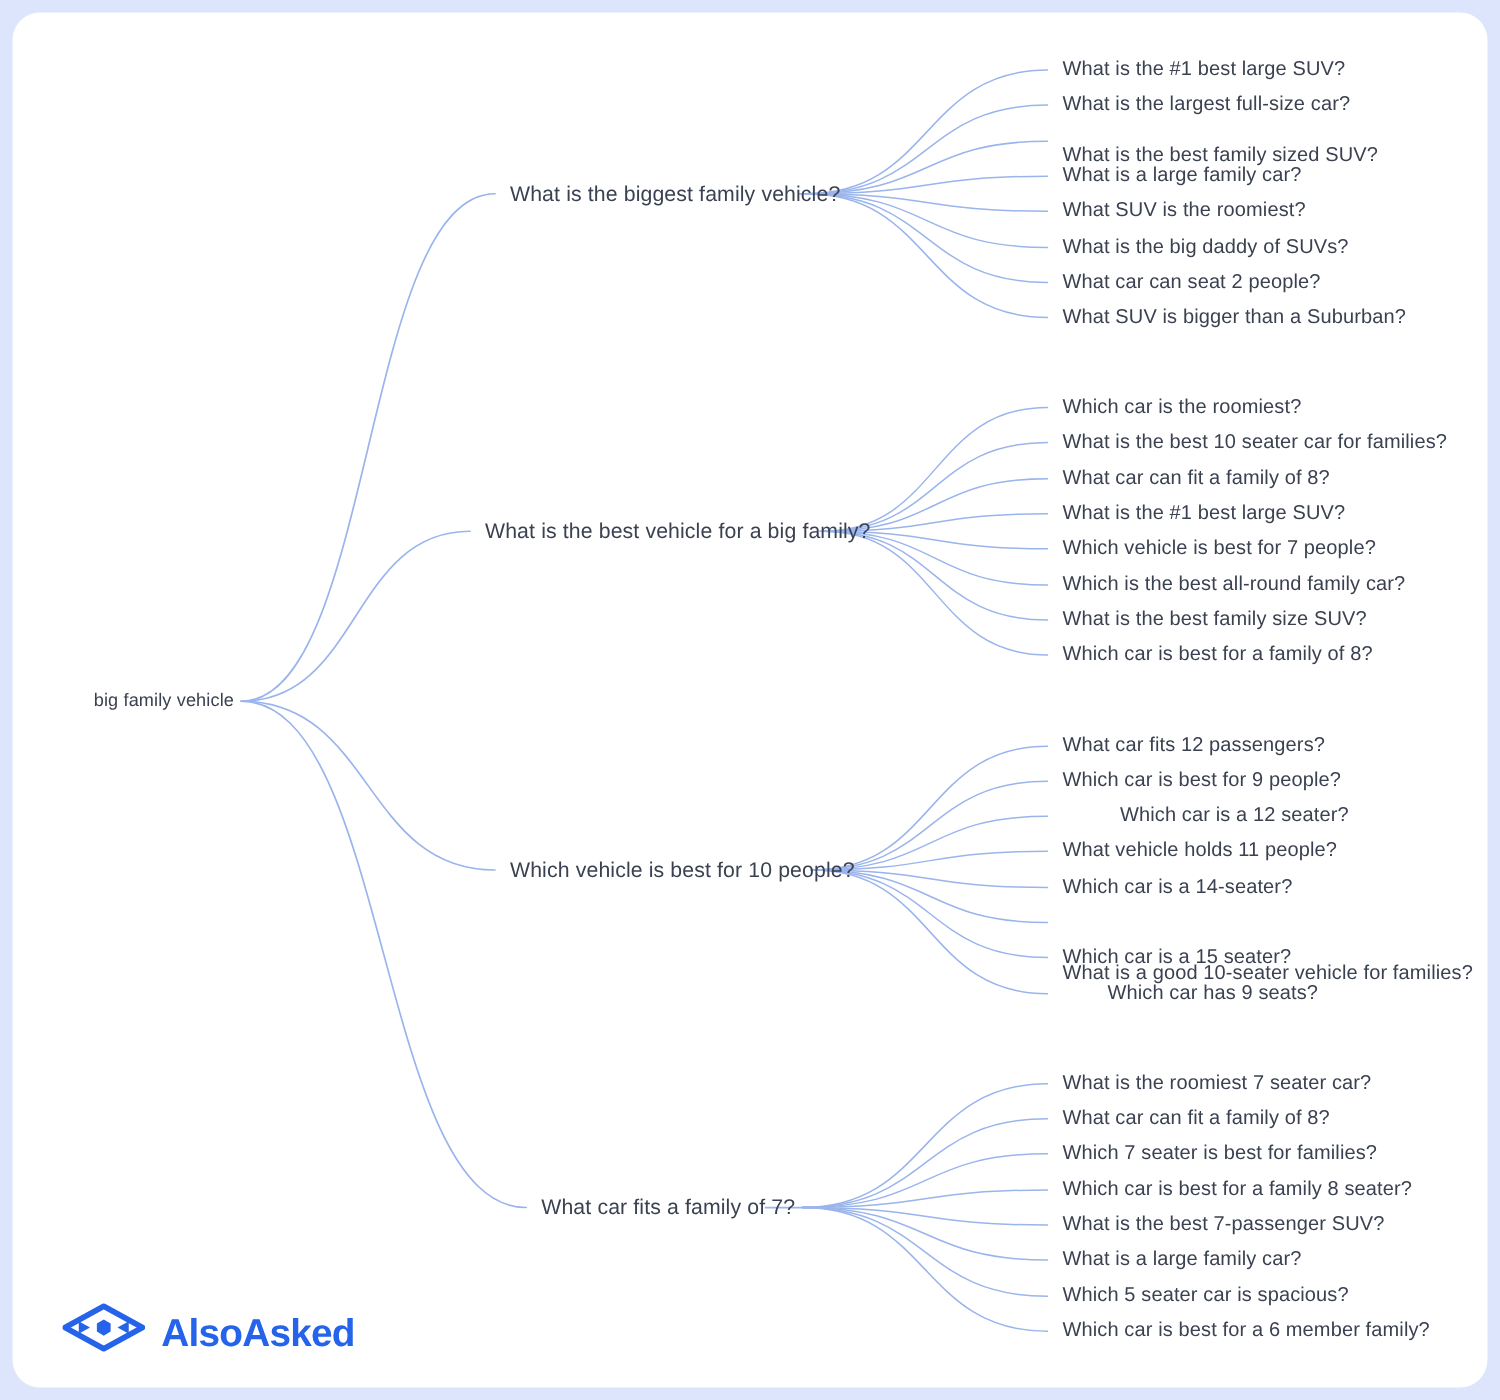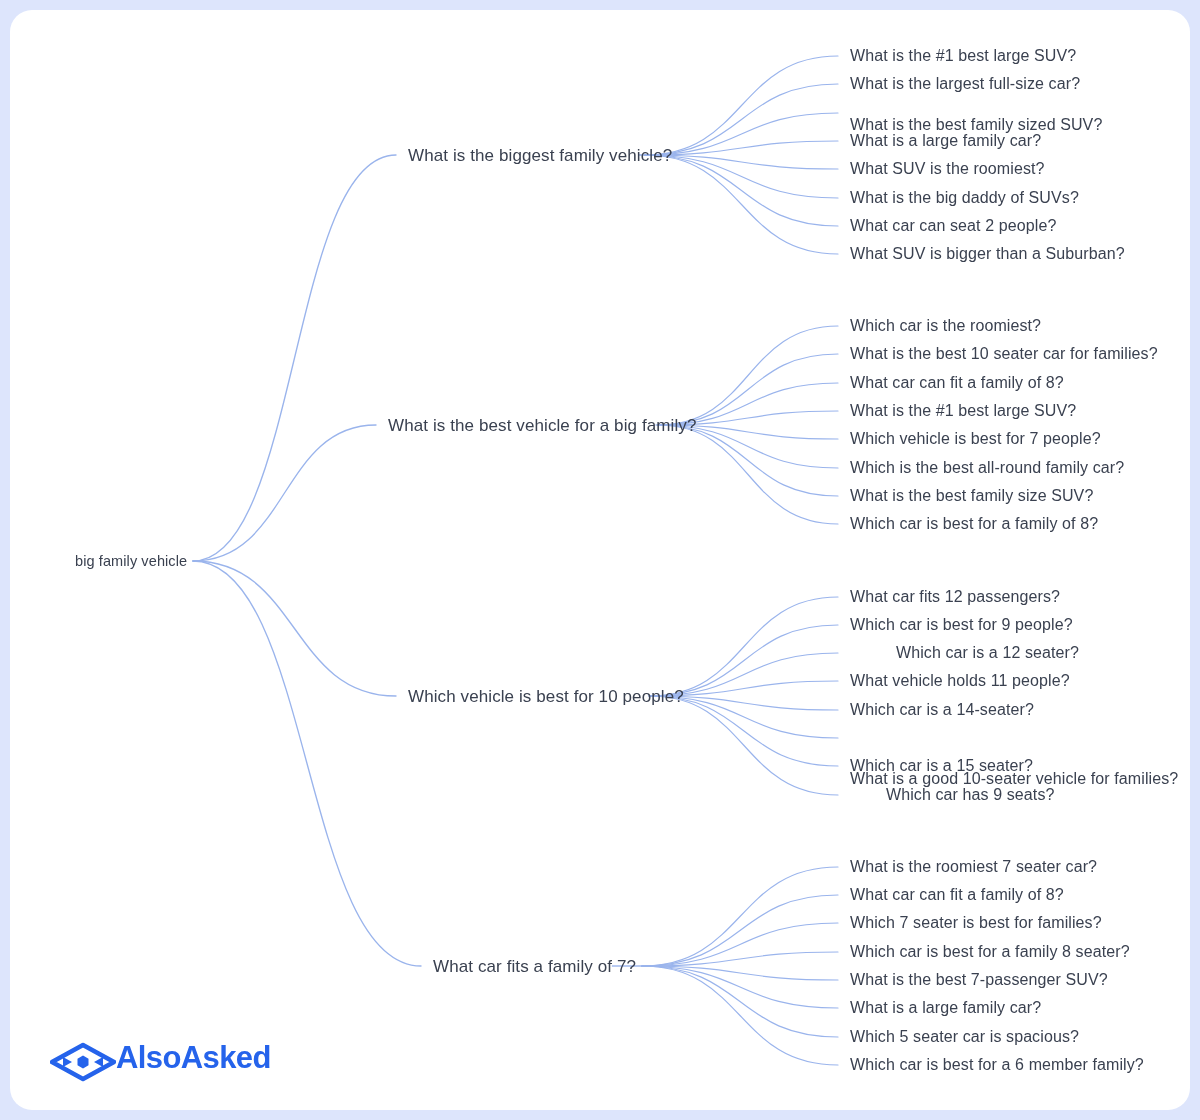--- a/index.html
+++ b/index.html
@@ -63,21 +63,22 @@
     font-size: 16px;
     color: #3a4150;
   }
 
   
   #brand-logo {
     position: absolute;
     left: 40px;
     bottom: 28px;
     display: flex;
-    align-items: flex-start;
+    align-items: flex-end;
+    gap: 13px;
   }
 
   #brand-logo .mark {
     width: 66px;
     height: 40px;
     display: block;
   }
 
   #brand-logo .wordmark {
     font-size: 31px;

